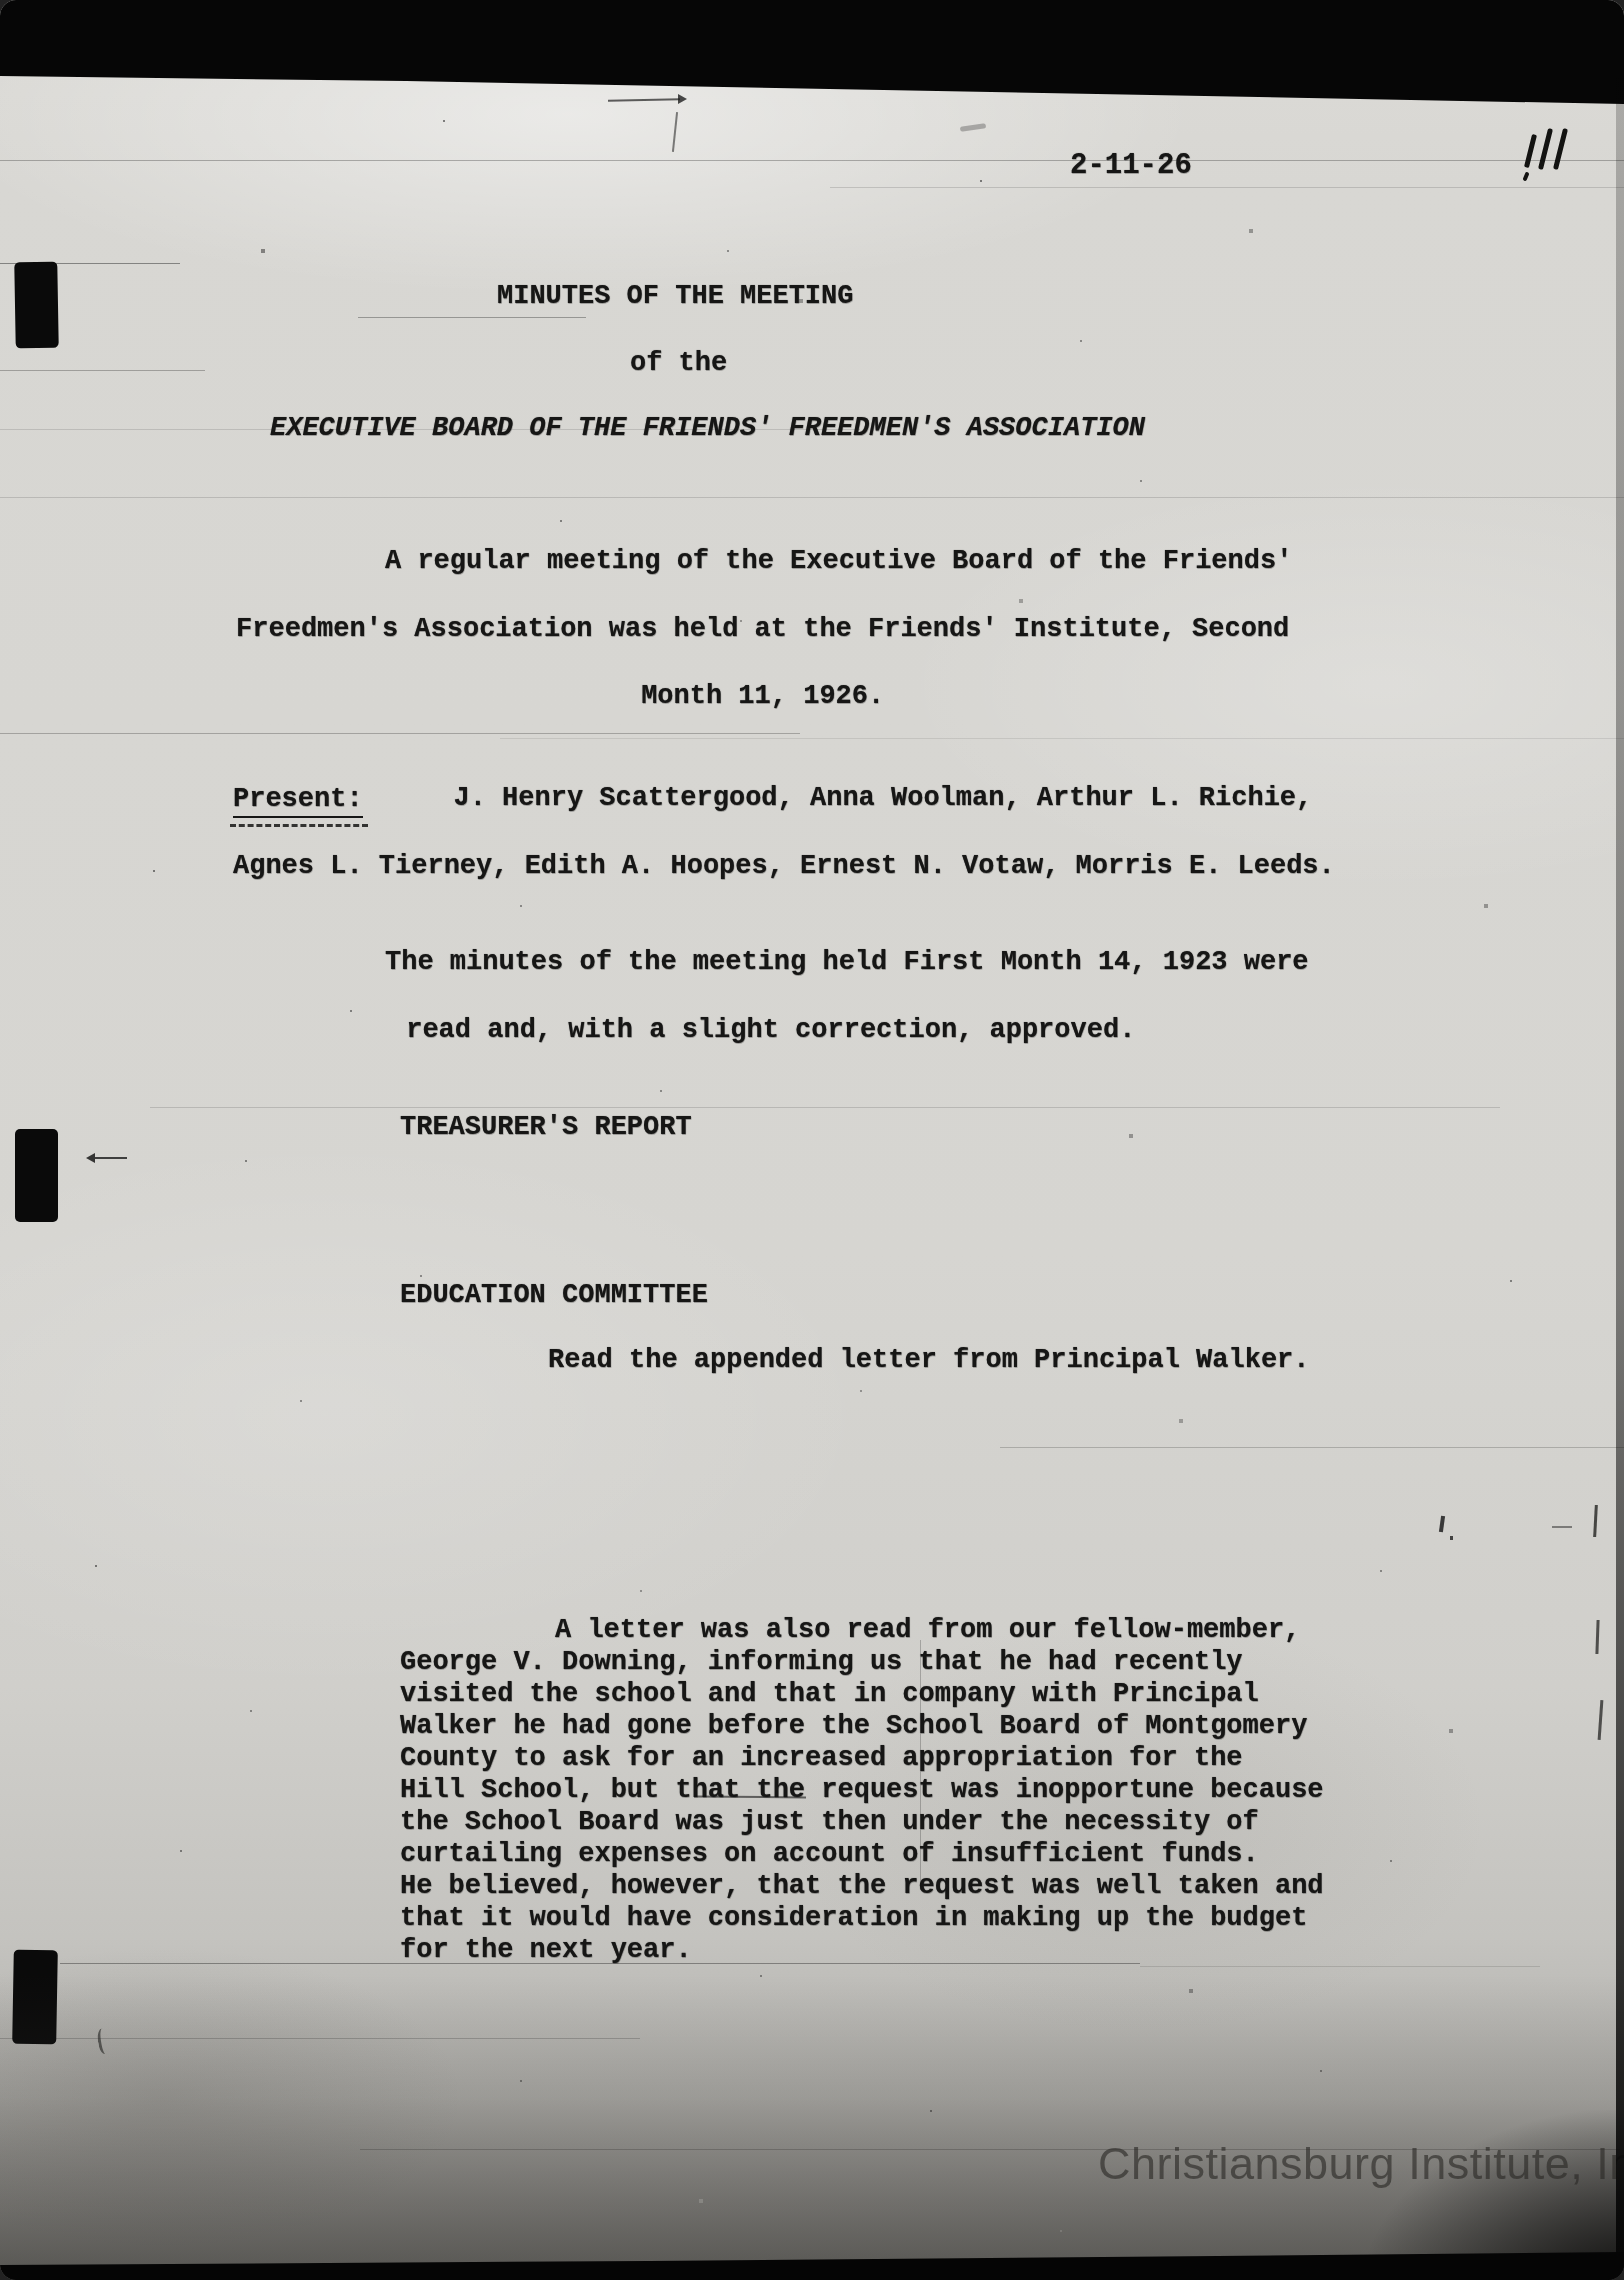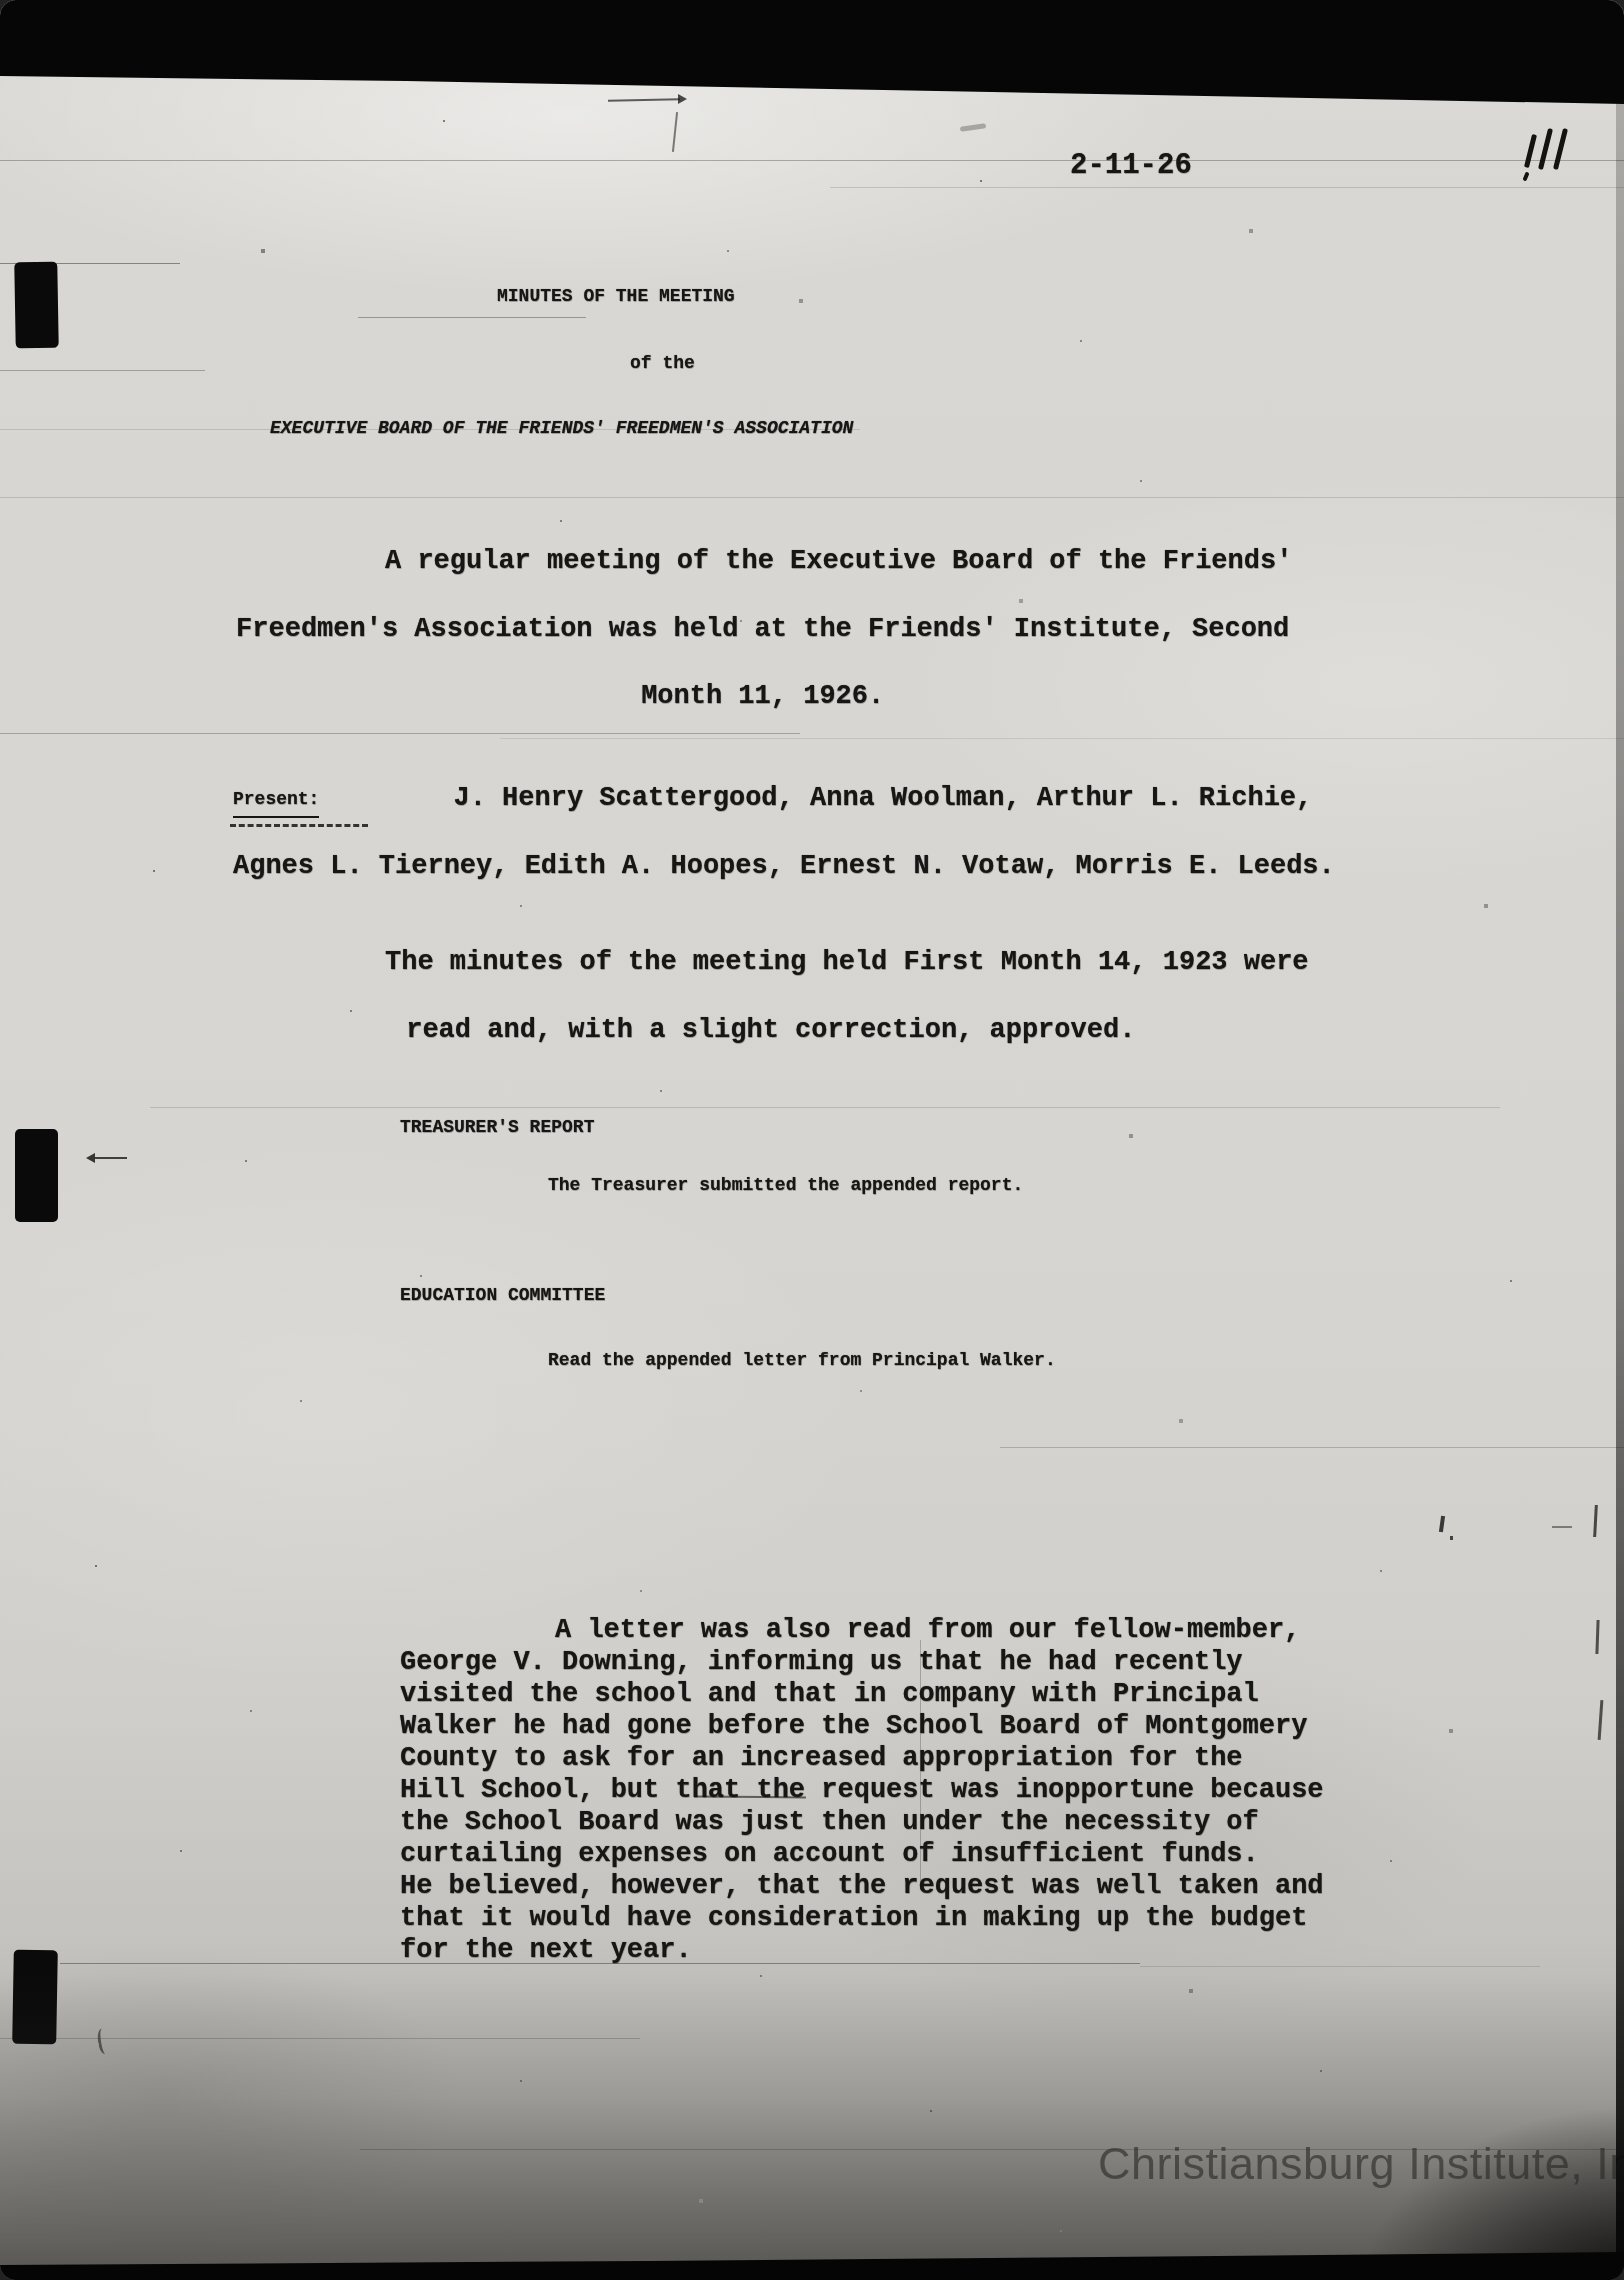--- a/index.html
+++ b/index.html
@@ -10,21 +10,21 @@
     border-radius:16px;
   }
   .noise{position:absolute;inset:0;z-index:1;pointer-events:none;
     background:
       radial-gradient(ellipse 900px 260px at 35% 5%,rgba(255,255,255,.45),rgba(255,255,255,0) 70%),
       radial-gradient(ellipse 700px 300px at 85% 30%,rgba(255,255,255,.18),rgba(255,255,255,0) 70%),
       radial-gradient(ellipse 800px 400px at 20% 62%,rgba(255,255,255,.15),rgba(255,255,255,0) 70%),
       radial-gradient(ellipse 500px 300px at 70% 80%,rgba(120,118,112,.12),rgba(120,118,112,0) 70%),
       radial-gradient(ellipse 400px 200px at 10% 92%,rgba(90,88,84,.20),rgba(90,88,84,0) 75%);
   }
-  .tw{position:absolute;z-index:2;font-weight:700;font-size:18px;line-height:34px;color:#161615;
+  .tw{position:absolute;z-index:2;font-weight:700;font-size:27px;line-height:34px;color:#161615;
       text-shadow:0 0 1px rgba(15,15,15,.55),.5px .5px 0 rgba(25,25,25,.25);white-space:pre;}
   .twb{position:absolute;z-index:2;font-weight:700;font-size:27px;line-height:67.5px;color:#161615;
       text-shadow:0 0 1px rgba(15,15,15,.55),.5px .5px 0 rgba(25,25,25,.25);white-space:pre;text-align:center;}
   .twsingle{position:absolute;z-index:2;font-weight:700;font-size:27px;line-height:32px;color:#161615;
       text-shadow:0 0 1px rgba(15,15,15,.55),.5px .5px 0 rgba(25,25,25,.25);white-space:pre;}
   .underline-solid{border-bottom:2px solid #161615;}
   .ln{position:absolute;height:1px;background:#1c1c1c;z-index:1;}
   .vln{position:absolute;width:1px;background:#1c1c1c;z-index:1;}
   .punch{position:absolute;background:#0a0a0a;border-radius:5px;z-index:3;}
   .pencil{position:absolute;z-index:2;}
@@ -111,21 +111,20 @@
 
   <div class="tw underline-solid" style="left:233px;top:782px;">Present:</div>
   <div class="pencil" style="left:230px;top:824px;width:138px;border-top:3px dashed rgba(22,22,21,.85);"></div>
   <div class="twb" style="left:233px;top:765px;text-indent:198px;">J. Henry Scattergood, Anna Woolman, Arthur L. Richie,
 Agnes L. Tierney, Edith A. Hoopes, Ernest N. Votaw, Morris E. Leeds.</div>
 
   <div class="twb" style="left:233px;top:929px;text-indent:152px;">The minutes of the meeting held First Month 14, 1923 were
 read and, with a slight correction, approved.</div>
 
   <div class="tw" style="left:400px;top:1110px;">TREASURER'S REPORT</div>
-  <div class="tw" style="left:548px;top:1168px;">The Treasurer submitted the appended report.</div>
 
   <div class="tw" style="left:400px;top:1278px;font-family:Liberation Mono, monospace;">EDUCATION COMMITTEE</div>
   <div class="tw" style="left:548px;top:1343px;">Read the appended letter from Principal Walker.</div>
 
   <div class="twsingle" style="left:400px;top:1614px;text-indent:155px;">A letter was also read from our fellow-member,
 George V. Downing, informing us that he had recently
 visited the school and that in company with Principal
 Walker he had gone before the School Board of Montgomery
 County to ask for an increased appropriation for the
 Hill School, but that the request was inopportune because

